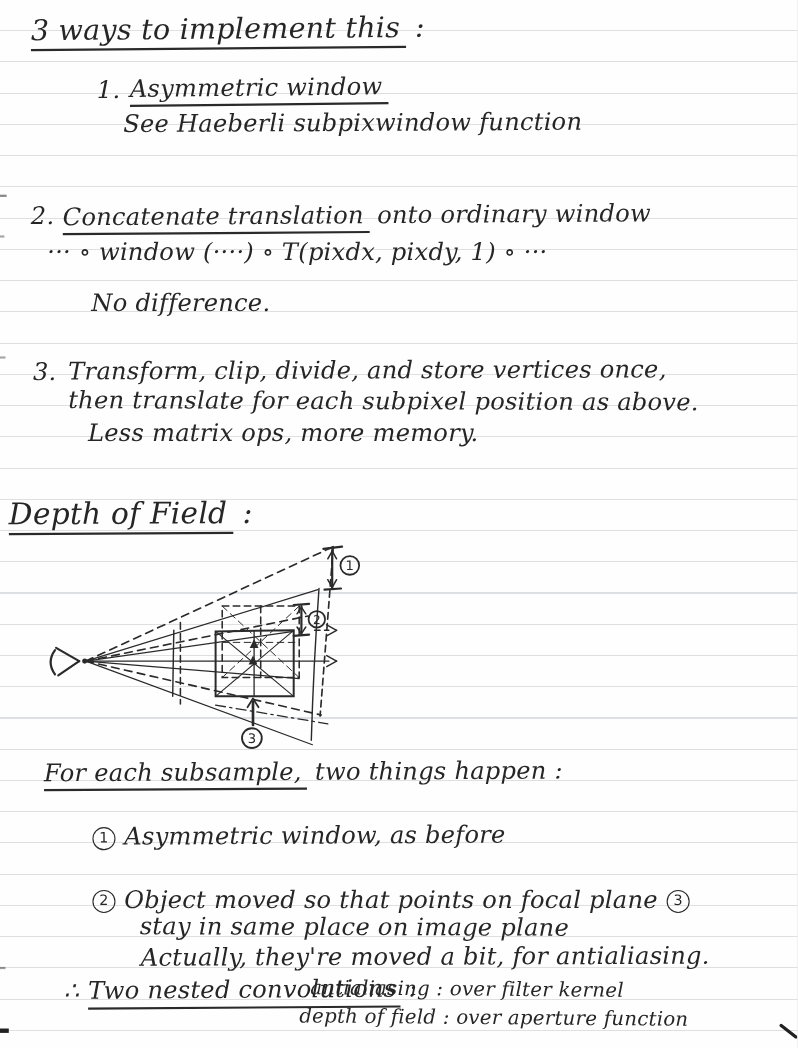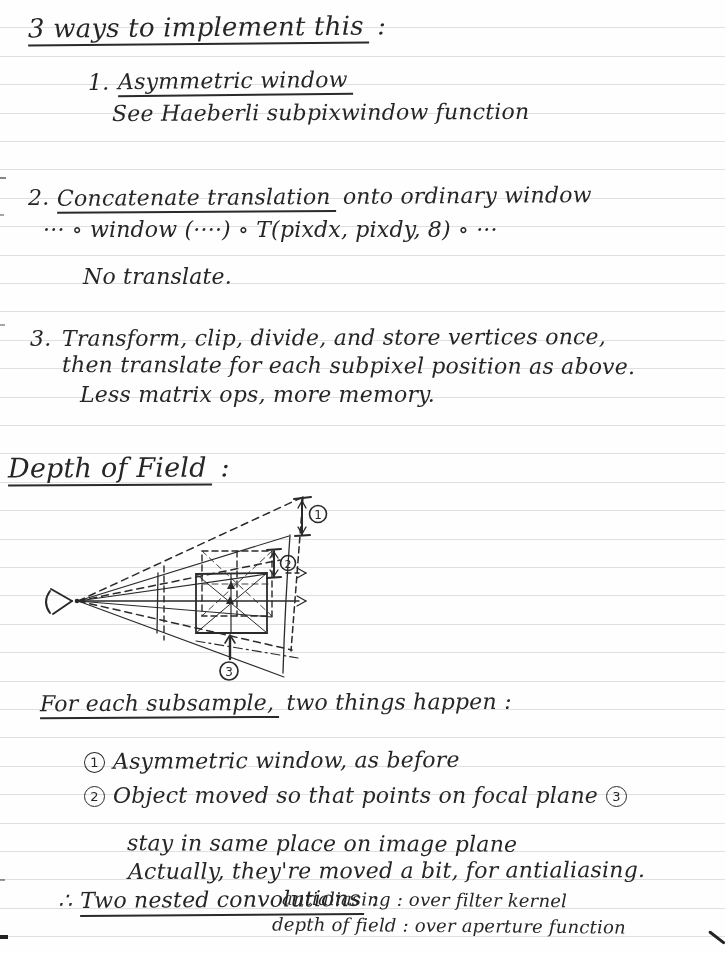--- a/index.html
+++ b/index.html
@@ -45,22 +45,22 @@
   <div class="line" style="left:88px;top:70px;">1.</div>
   <div class="line" style="left:118px;top:68px;transform:rotate(-0.6deg);">
     <span class="ul">Asymmetric window</span>
   </div>
   <div class="line" style="left:112px;top:100px;transform:rotate(-0.3deg);">See Haeberli subpixwindow function</div>
 
   <div class="line" style="left:28px;top:185px;">2.</div>
   <div class="line" style="left:57px;top:184px;transform:rotate(-0.4deg);">
     <span class="ul">Concatenate translation</span><span> onto ordinary window</span>
   </div>
-  <div class="line" style="left:43px;top:217px;">··· ∘ window (····) ∘ T(pixdx, pixdy, 8) ∘ ···</div>
-  <div class="line" style="left:83px;top:264px;">No translate.</div>
+  <div class="line" style="left:43px;top:217px;">··· ∘ window (····) ∘ T(pixdx, pixdy, 1) ∘ ···</div>
+  <div class="line" style="left:83px;top:264px;">No difference.</div>
 
   <div class="line" style="left:30px;top:326px;">3.</div>
   <div class="line" style="left:62px;top:325px;transform:rotate(-0.2deg);">Transform, clip, divide, and store vertices once,</div>
   <div class="line" style="left:62px;top:353px;transform:rotate(0.2deg);">then translate for each subpixel position as above.</div>
   <div class="line" style="left:80px;top:382px;">Less matrix ops, more memory.</div>
 
   <div class="line big" style="left:8px;top:452px;transform:rotate(-0.3deg);font-size:27px;">
     <span class="ul">Depth of Field</span><span> :</span>
   </div>
 
@@ -155,21 +155,21 @@
   </svg>
 
   <div class="line" style="left:40px;top:690px;transform:rotate(-0.3deg);">
     <span class="ul">For each subsample,</span><span> two things happen :</span>
   </div>
 
   <div class="line" style="left:84px;top:748px;transform:rotate(-0.3deg);">
     <span class="cn">1</span><span class="gap"></span><span>Asymmetric window, as before</span>
   </div>
 
-  <div class="line" style="left:84px;top:783px;text-align:center;">
+  <div class="line" style="left:84px;top:806px;text-align:center;">
     <span class="cn">2</span><span class="gap"></span><span>Object moved so that points on focal plane</span><span class="gap"></span><span class="cn">3</span>
   </div>
   <div class="line" style="left:127px;top:831px;transform:rotate(0.2deg);">stay in same place on image plane</div>
   <div class="line" style="left:128px;top:858px;transform:rotate(-0.2deg);">Actually, they're moved a bit, for antialiasing.</div>
 
   <div class="line" style="left:58px;top:887px;transform:rotate(-0.4deg);">
     <span>∴</span><span class="gap"></span><span class="ul2">Two nested convolutions</span><span> :</span>
   </div>
   <div class="line small" style="left:282px;top:889px;transform:rotate(0.5deg);">
     <span>antialiasing :</span>

